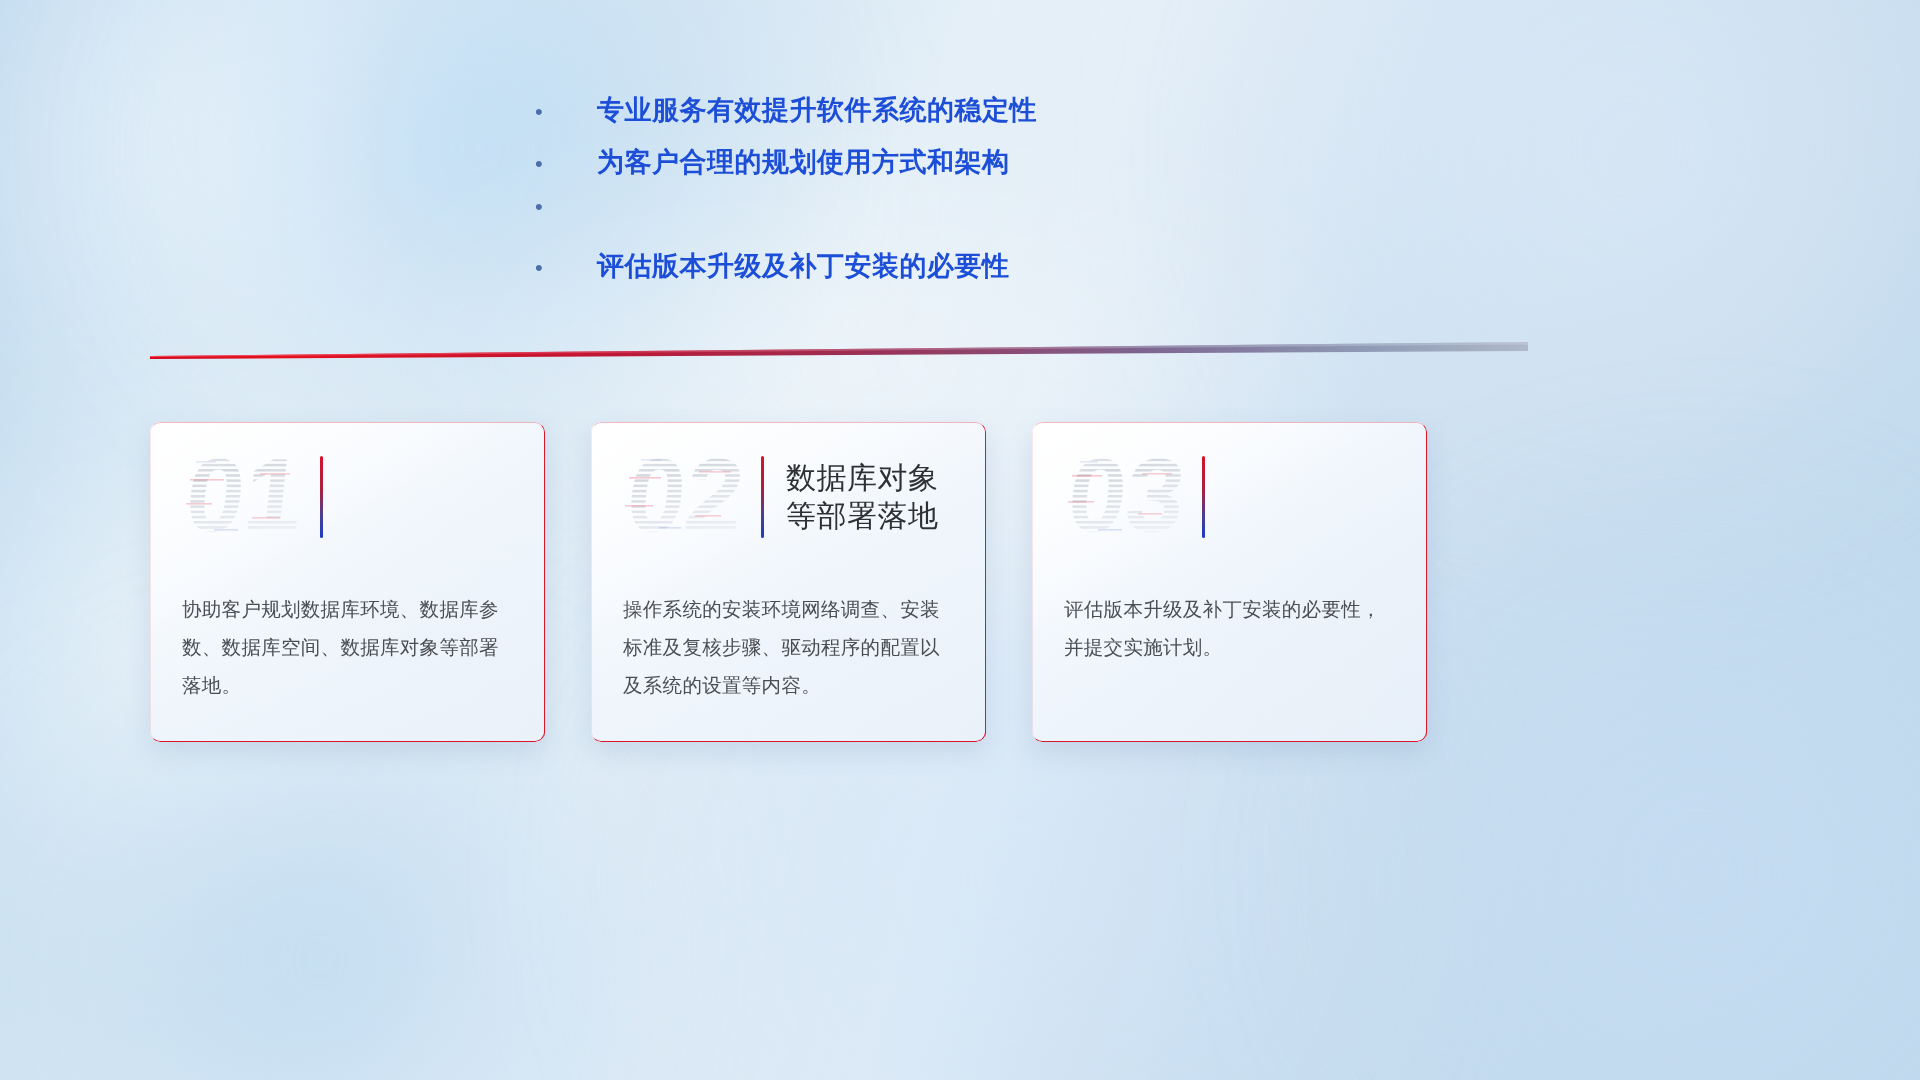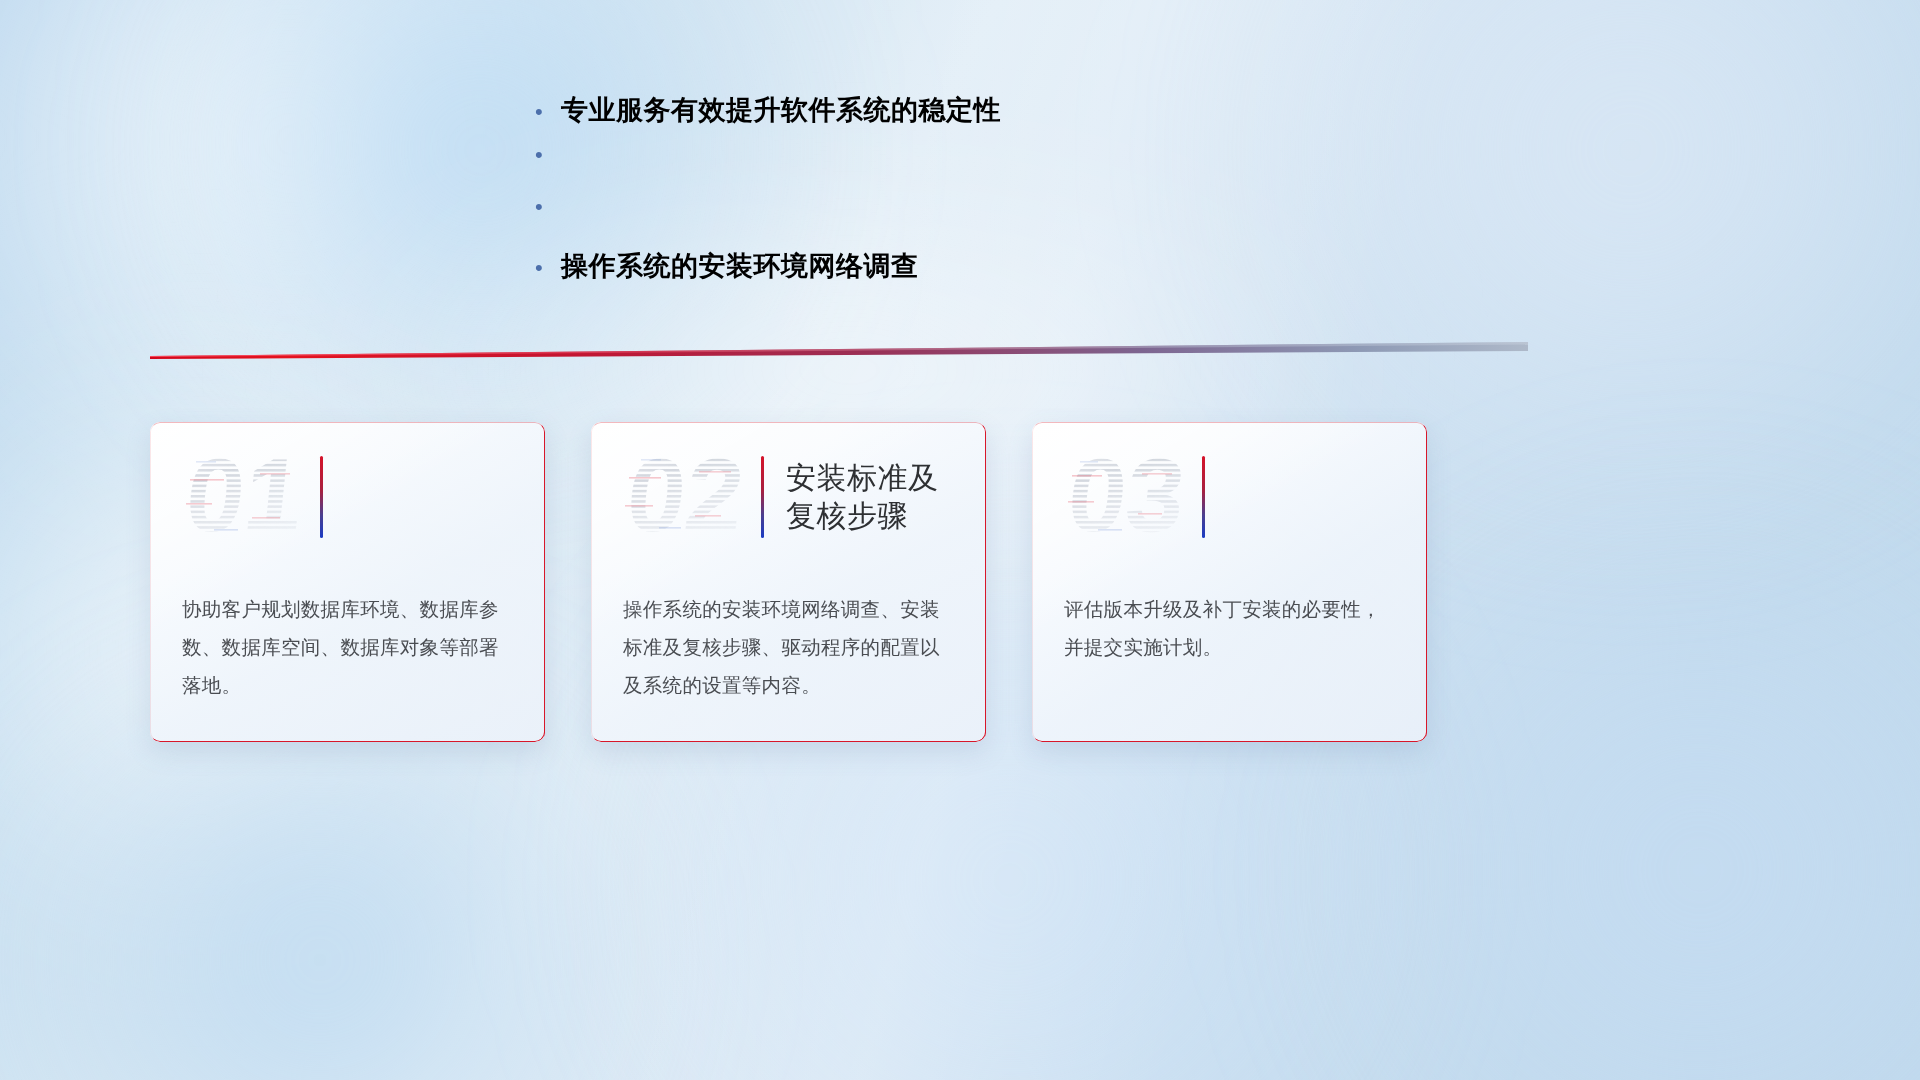--- a/index.html
+++ b/index.html
@@ -61,23 +61,24 @@
     height:52px;
   }
   .bullet-dot {
     width:26px; flex:0 0 26px;
     color:#4c6fab; font-size:22px; line-height:1;
     text-align:left;
   }
   .bullet-text {
     font-size:27px;
     letter-spacing:.5px;
-    color:#000000;
+    color:#1d4ed8;
     font-weight:600;
     white-space:nowrap;
+    margin-left:36px;
   }
 
   
   .divider-wrap {
     position:absolute; left:148px; top:340px; width:1380px; height:26px;
   }
   .divider-wrap svg { display:block; width:100%; height:100%; }
 
   
   .cards {
@@ -169,27 +170,28 @@
   <div class="bg-sheen"></div>
 </div>
 
 <div class="bullets">
   <div class="bullet-row">
     <span class="bullet-dot">•</span>
     <span class="bullet-text">专业服务有效提升软件系统的稳定性</span>
   </div>
   <div class="bullet-row">
     <span class="bullet-dot">•</span>
+    <span class="bullet-text">为客户合理的规划使用方式和架构</span>
   </div>
   <div class="bullet-row">
     <span class="bullet-dot">•</span>
   </div>
   <div class="bullet-row">
     <span class="bullet-dot">•</span>
-    <span class="bullet-text">操作系统的安装环境网络调查</span>
+    <span class="bullet-text">评估版本升级及补丁安装的必要性</span>
   </div>
 </div>
 
 <div class="divider-wrap">
   <svg viewBox="0 0 1380 26" preserveAspectRatio="none" aria-hidden="true">
     <defs>
       <linearGradient id="divGrad" x1="0" y1="0" x2="1" y2="0">
         <stop offset="0" stop-color="#e8htm"></stop>
       </linearGradient>
       <linearGradient id="divGrad2" x1="0" y1="0" x2="1" y2="0">
@@ -278,21 +280,21 @@
             <rect x="14" y="34" width="32" height="1.6" fill="#e85a68" opacity=".6"></rect>
             <rect x="10" y="62" width="28" height="1.6" fill="#e85a68" opacity=".55"></rect>
             <rect x="84" y="28" width="32" height="1.6" fill="#e85a68" opacity=".5"></rect>
             <rect x="80" y="72" width="26" height="1.6" fill="#e85a68" opacity=".5"></rect>
             <rect x="44" y="84" width="22" height="1.6" fill="#6f8fd8" opacity=".45"></rect>
             <rect x="26" y="16" width="20" height="1.6" fill="#6f8fd8" opacity=".35"></rect>
           </g>
         </svg>
       </div>
       <div class="head-bar"></div>
-      <div class="card-title">安装标准及复核步骤</div>
+      <div class="card-title">数据库对象等部署落地</div>
     </div>
     <div class="card-body">操作系统的安装环境网络调查、安装标准及复核步骤、驱动程序的配置以及系统的设置等内容。</div>
   </div>
 
   <div class="card">
     <div class="card-edge"></div>
     <div class="card-accent"></div>
     <div class="card-head">
       <div class="ghost-num">
         <svg viewBox="0 0 140 108" aria-hidden="true">

